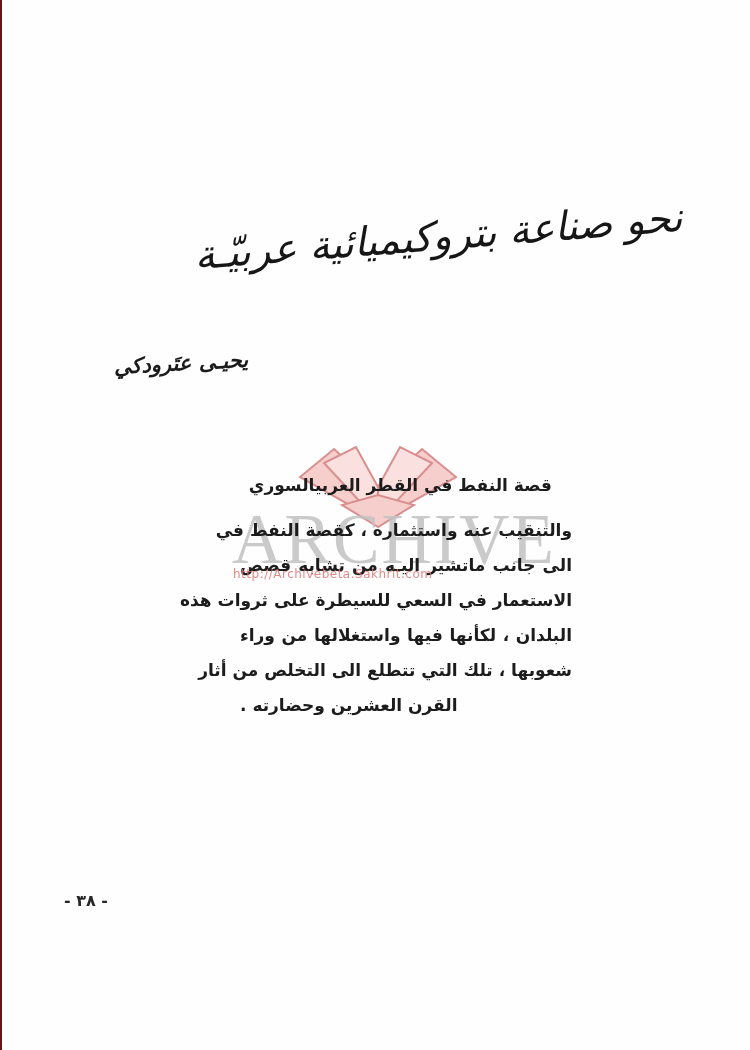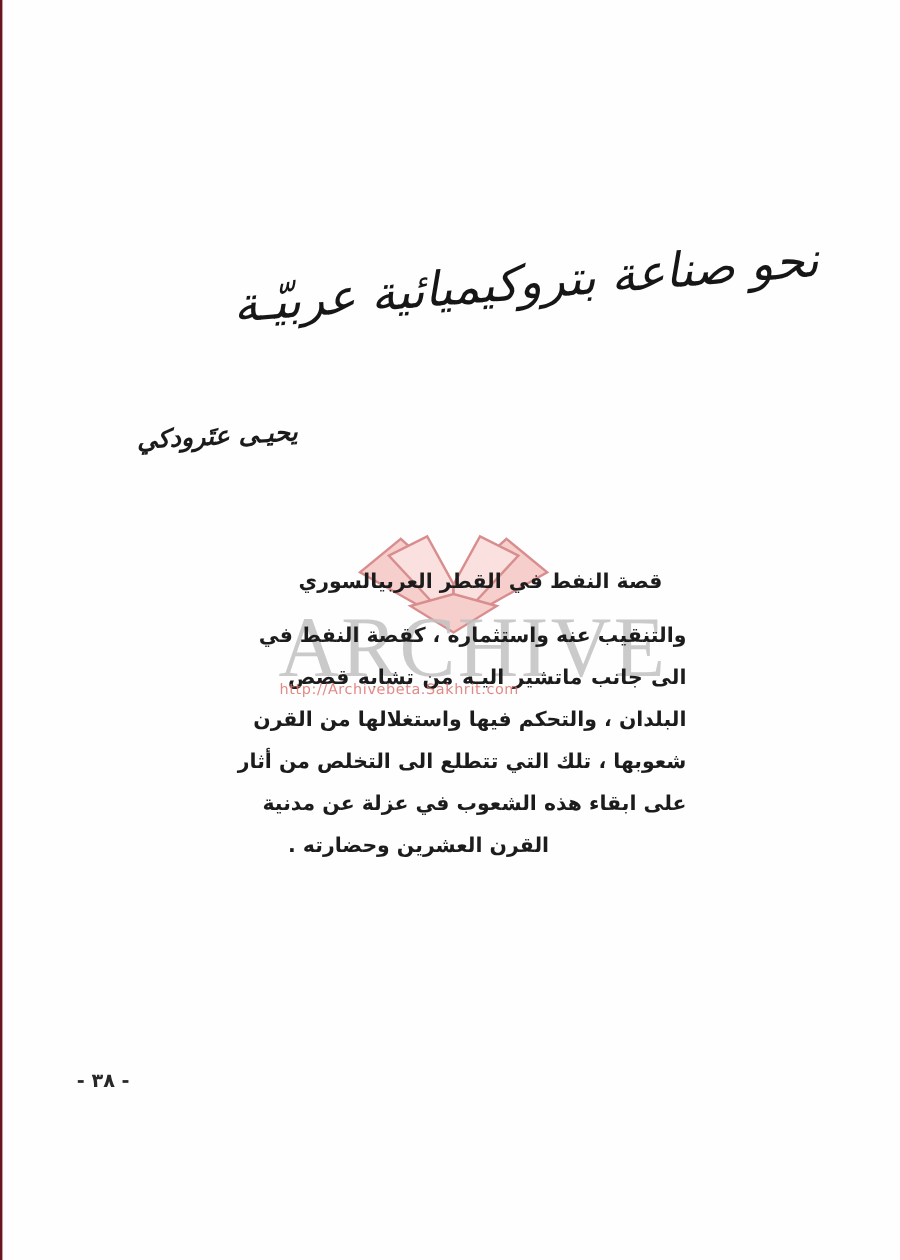--- a/index.html
+++ b/index.html
@@ -130,21 +130,21 @@
   </div>
 
   <div class="wm-archive">ARCHIVE</div>
 
   <div class="wm-url">http://Archivebeta.Sakhrit.com</div>
 
   <div class="body-text">
     <div class="body-line first">قصة النفط في القطر العربيالسوري</div>
     <div class="body-line">والتنقيب عنه واستثماره ، كقصة النفط في</div>
     <div class="body-line">الى جانب ماتشير اليـه من تشابه قصص</div>
-    <div class="body-line">البلدان ، والتحكم فيها واستغلالها من القرن</div>
+    <div class="body-line">الاستعمار في السعي للسيطرة على ثروات هذه</div>
+    <div class="body-line">البلدان ، لكأنها فيها واستغلالها من وراء</div>
     <div class="body-line">شعوبها ، تلك التي تتطلع الى التخلص من أثار</div>
-    <div class="body-line">على ابقاء هذه الشعوب في عزلة عن مدنية</div>
     <div class="body-line last">القرن العشرين وحضارته .</div>
   </div>
 
   <div class="page-number">- ٣٨ -</div>
 
 </div>
 
 </body></html>

